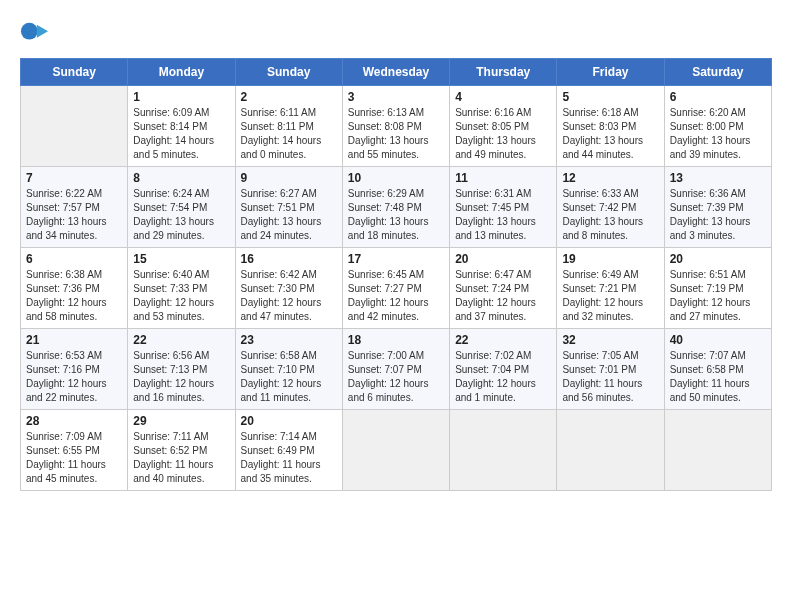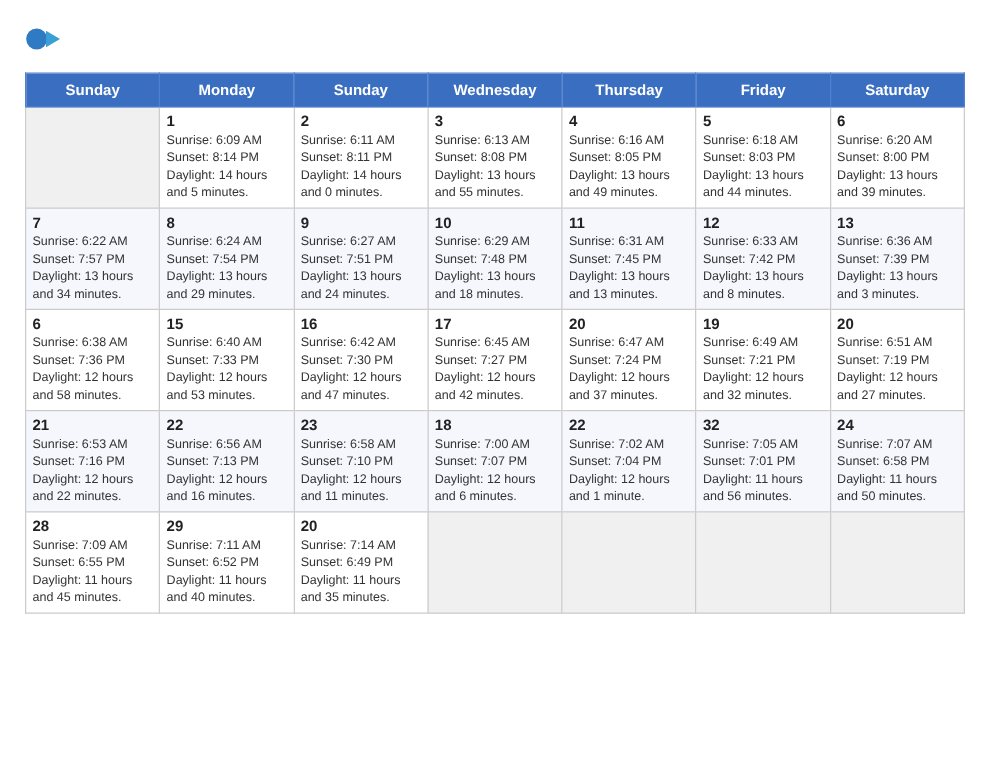--- a/index.html
+++ b/index.html
@@ -224,21 +224,21 @@
         </td>
         <td>
           <span class="day-num">22</span>
           <div class="day-info">Sunrise: 7:02 AM<br>Sunset: 7:04 PM<br>Daylight: 12 hours and 1 minute.</div>
         </td>
         <td>
           <span class="day-num">32</span>
           <div class="day-info">Sunrise: 7:05 AM<br>Sunset: 7:01 PM<br>Daylight: 11 hours and 56 minutes.</div>
         </td>
         <td>
-          <span class="day-num">24</span>
+          <span class="day-num">40</span>
           <div class="day-info">Sunrise: 7:07 AM<br>Sunset: 6:58 PM<br>Daylight: 11 hours and 50 minutes.</div>
         </td>
       </tr>
       <tr>
         <td>
           <span class="day-num">28</span>
           <div class="day-info">Sunrise: 7:09 AM<br>Sunset: 6:55 PM<br>Daylight: 11 hours and 45 minutes.</div>
         </td>
         <td>
           <span class="day-num">29</span>

